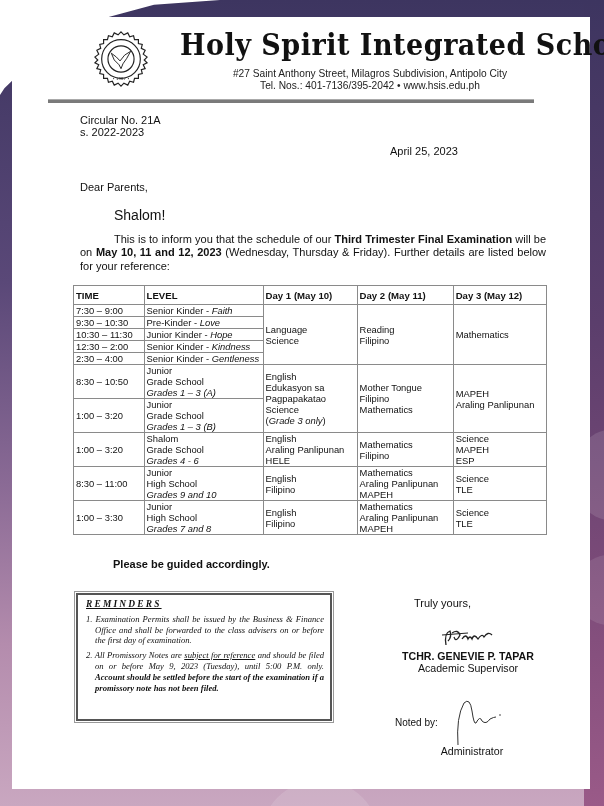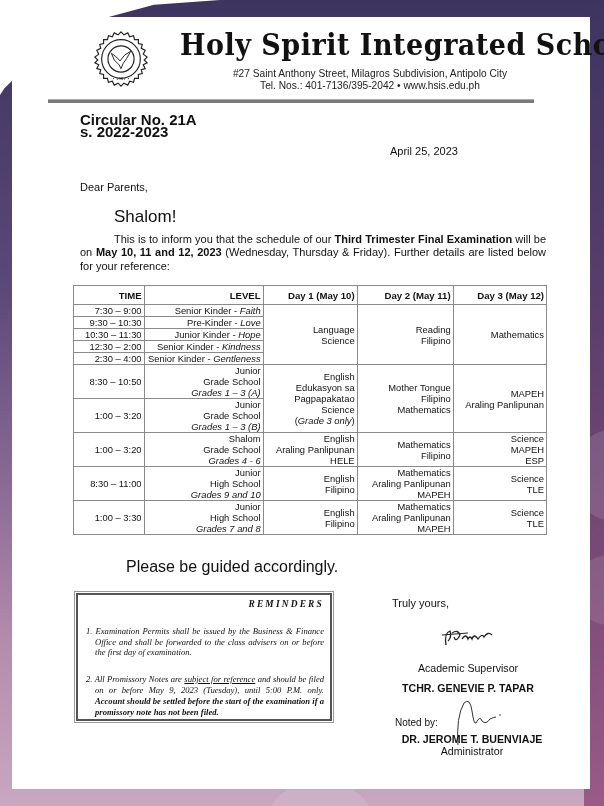--- a/index.html
+++ b/index.html
@@ -27,57 +27,57 @@
   .abs { position:absolute; }
   
   .seal { left:80px; top:13px; width:58px; height:58px; }
   .school-name {
     left:168px; top:10px; font-family:"DejaVu Serif", serif; font-weight:bold;
     font-size:27px; letter-spacing:0.5px; color:#111; white-space:nowrap;
     transform: scaleY(1.12); transform-origin:left top;
   }
   .addr { left:198px; top:51px; width:320px; text-align:center; font-size:10.2px; line-height:12px; color:#222; }
   .hdr-line { left:36px; top:82px; width:486px; height:3px; background:#7a7a7a; border-top:1px solid #aaa; }
-  .circ { left:68px; top:97px; font-size:15px; font-weight:bold; line-height:12px; }
+  .circ { left:68px; top:97px; font-size:11px; font-weight:normal; line-height:12px; }
   .date { left:378px; top:128px; font-size:11px; }
   .dear { left:68px; top:164px; font-size:11px; }
-  .shalom { left:102px; top:190px; font-size:17px; }
+  .shalom { left:102px; top:190px; font-size:14px; }
   .intro { left:68px; top:216px; width:466px; font-size:11px; line-height:13.4px; text-align:justify; }
   .intro .ind { display:inline-block; width:34px; }
 
   table.sched {
     position:absolute; left:61px; top:268px; width:474px;
-    border-collapse:collapse; font-size:9.4px; line-height:11px; text-align:right;
+    border-collapse:collapse; font-size:9.4px; line-height:11px; text-align:left;
   }
   table.sched td, table.sched th { border:1px solid #8a8a8a; padding:0 2px; vertical-align:middle; }
   table.sched th { font-weight:bold; font-size:9.6px; height:18px; }
   .c-time { width:70px; }
   .c-level { width:121px; }
   .c-d1 { width:92px; }
   .c-d2 { width:95px; }
   .c-d3 { width:92px;margin-top:35px; }
   tr.k td.t, tr.k td.l { height:11px; }
   .it { font-style:italic; }
 
-  .guided { left:114px; top:541px; font-size:16px; }
+  .guided { left:101px; top:541px; font-size:11px;font-weight:bold; }
 
   .reminders {
     left:64px; top:576px; width:256px; height:128px;
     border:2px solid #555; outline:1px solid #999; outline-offset:1px;
     font-family:"Liberation Serif", serif; font-style:italic; font-size:8.6px; line-height:10.8px;
     padding:4px 6px 0 8px; box-sizing:border-box; text-align:justify;
   }
-  .reminders .rtitle { text-align:right; font-weight:bold; letter-spacing:2.2px; font-size:9.4px; margin-bottom:0; }
-  .reminders .ri { padding-left:9px; text-indent:-9px; margin:16px 0 4px 0; }
+  .reminders .rtitle { text-align:left; font-weight:bold; text-decoration:underline; letter-spacing:2.2px; font-size:9.4px; margin-bottom:0; }
+  .reminders .ri { padding-left:9px; text-indent:-9px; margin:4px 0 4px 0; }
   .reminders b { font-weight:bold; }
   .reminders u { text-decoration:underline; }
 
-  .truly { left:380px; top:580px; font-size:11px; }
+  .truly { left:402px; top:580px; font-size:11px; }
   .sig1 { left:426px; top:610px; width:60px; height:22px; }
-  .name1 { left:366px; top:633px; width:180px; text-align:center; font-size:10.6px; font-weight:bold;margin-top:32px; }
+  .name1 { left:366px; top:633px; width:180px; text-align:center; font-size:10.6px; font-weight:bold; }
   .title1 { left:366px; top:645px; width:180px; text-align:center; font-size:10.6px; }
   .noted { left:383px; top:668px; font-size:10px;margin-top:32px; }
   .sig2 { left:440px; top:680px; width:60px; height:50px; }
   .name2 { left:370px; top:716px; width:180px; text-align:center; font-size:10.6px; font-weight:bold; }
   .title2 { left:370px; top:728px; width:180px; text-align:center; font-size:10.6px; }
 </style>
 </head>
 <body>
 
 <div class="bg-right"></div>
@@ -271,17 +271,16 @@
     <path d="M8 18 Q6 6 12 4 Q14 10 10 14 M14 6 Q20 2 22 8 Q18 16 16 10 M24 12 Q28 6 30 12 Q32 8 34 12 Q36 6 40 12 Q44 6 46 10 Q50 4 54 8" fill="none" stroke="#222" stroke-width="1.3"></path>
     <path d="M4 8 L30 6" stroke="#222" stroke-width="1" fill="none"></path>
   </svg>
   <div class="abs name1">TCHR. GENEVIE P. TAPAR</div>
   <div class="abs title1">Academic Supervisor</div>
   <div class="abs noted">Noted by:</div>
   <svg class="abs sig2" viewBox="0 0 60 50">
     <path d="M6 48 Q4 20 12 6 Q18 0 20 14 Q22 28 24 26 Q28 18 30 24 Q34 28 38 22 Q42 20 44 20" fill="none" stroke="#333" stroke-width="1"></path>
     <circle cx="48" cy="18" r="0.8" fill="#333"></circle>
   </svg>
-  <div class="abs name2">DR. JEROME T. BUENVIAJE</div>
   <div class="abs title2">Administrator</div>
 </div>
 
 <div class="white-corner"></div>
 
 </body></html>

